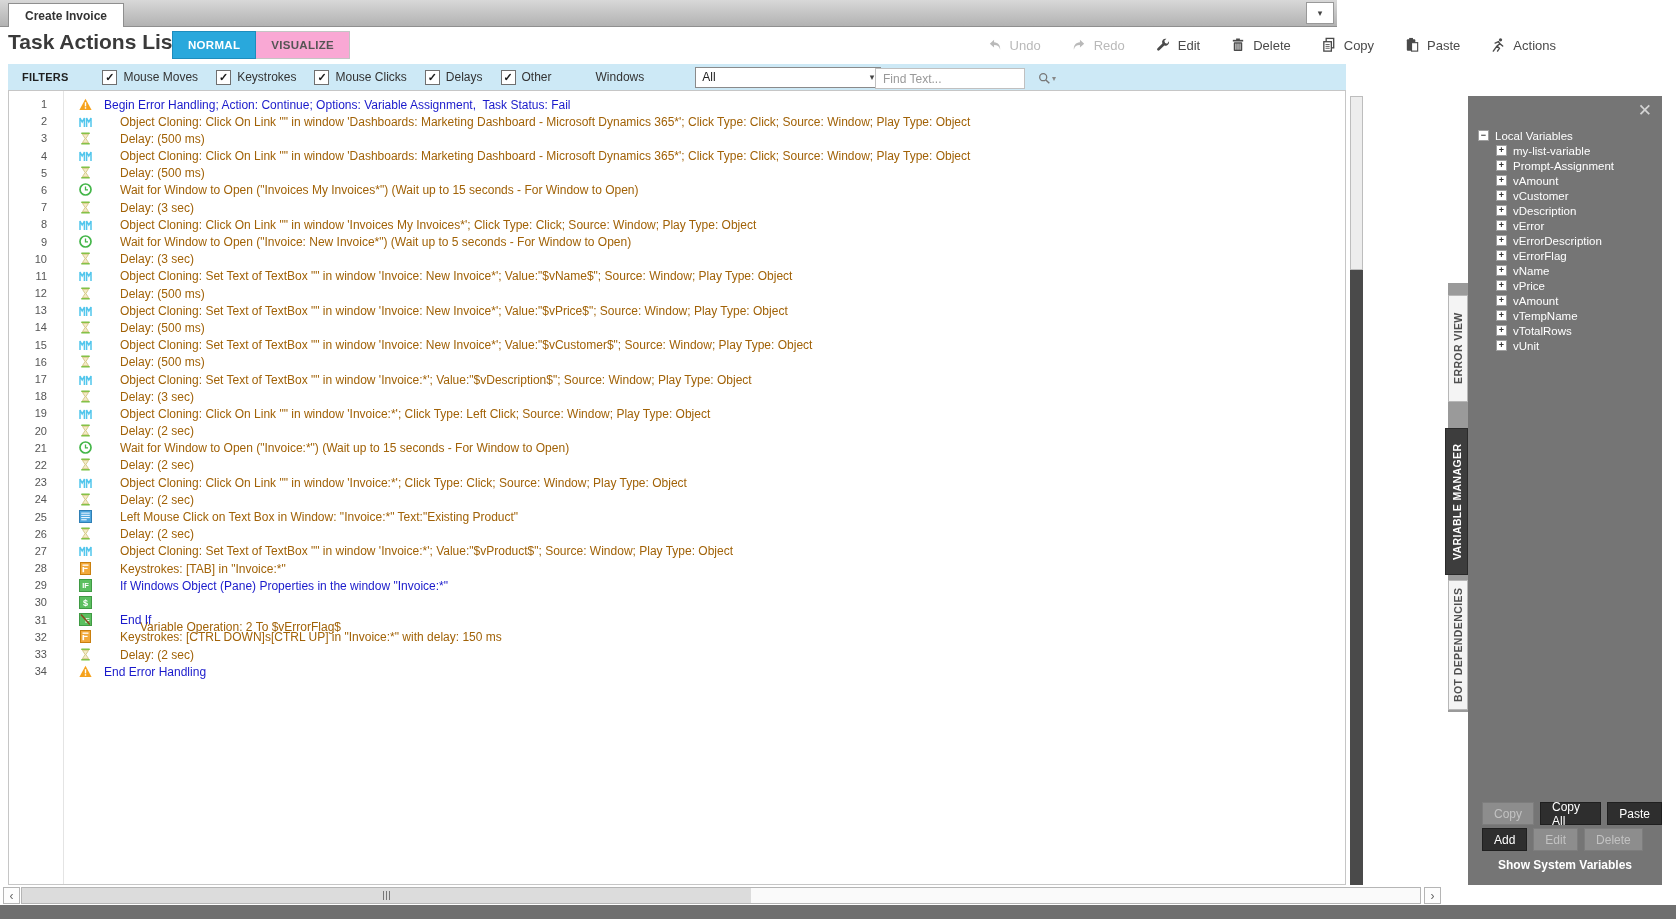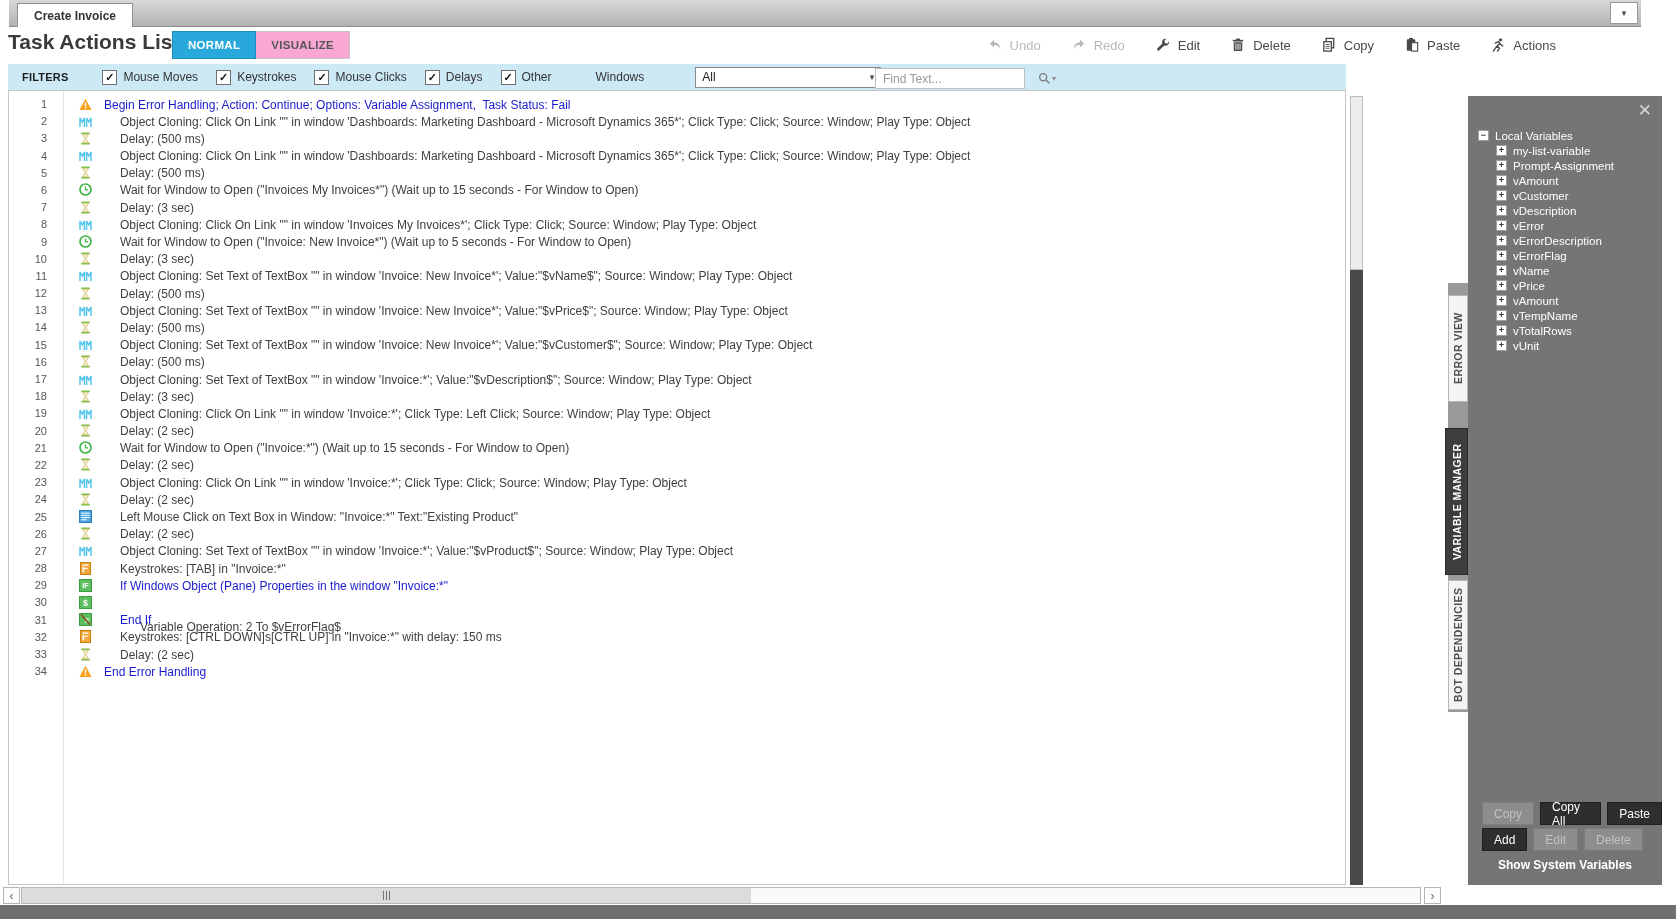--- a/index.html
+++ b/index.html
@@ -1,21 +1,21 @@
 <!DOCTYPE html>
 <html><head>
 <meta charset="utf-8">
 <style>
   html,body{margin:0;padding:0;background:#e8e8e8;}
   .stage{position:relative;width:1676px;height:919px;background:#fff;overflow:hidden;
          font-family:"Liberation Sans",sans-serif;-webkit-font-smoothing:antialiased;}
 
   
-  .tabbar{position:absolute;left:0;top:0;width:1632px;height:26px;
-          background:linear-gradient(#d8d8d8,#b2b2b2);border-bottom:1px solid #8f8f8f;margin-left:9px;}
+  .tabbar{position:absolute;left:0;top:0;width:1337px;height:26px;
+          background:linear-gradient(#d8d8d8,#b2b2b2);border-bottom:1px solid #8f8f8f;}
   .doc-tab{position:absolute;left:8px;top:3px;height:23px;background:#fff;
            border:1px solid #8f8f8f;border-bottom:none;padding:0 16px;display:flex;align-items:center;
            font-size:12px;font-weight:bold;color:#333;}
   .tab-overflow{position:absolute;right:3px;top:2px;width:26px;height:20px;background:#fff;
            border:1px solid #999;display:flex;align-items:center;justify-content:center;
            font-size:9px;color:#444;cursor:default;}
 
   
   .header{position:absolute;left:0;top:27px;width:1676px;height:37px;background:#fff;}
   .page-title{position:absolute;left:8px;top:3px;font-size:21px;font-weight:bold;color:#3a3a3a;}
@@ -51,21 +51,21 @@
 
   
   .list{position:absolute;left:8px;top:90px;width:1338px;height:795px;background:#fff;
         border:1px solid #c6c6c6;box-sizing:border-box;overflow:hidden;}
   .colsep{position:absolute;left:54px;top:0;bottom:0;width:1px;background:#e4e4e4;}
   .rows{position:absolute;left:0;top:5px;right:0;}
   .arow{position:relative;height:17.2px;}
   .num{position:absolute;left:0;top:2px;width:38px;text-align:right;font-size:11px;color:#555;}
   .ricon{position:absolute;left:70px;top:1.5px;width:13px;height:13px;}
   .ricon svg{width:13px;height:13px;display:block;}
-  .atxt{position:absolute;top:1.5px;font-size:12px;color:#404040;white-space:pre;}
+  .atxt{position:absolute;top:1.5px;font-size:12px;color:#a16207;white-space:pre;}
   .atxt.blue{color:#1a1acb;}
 
   
   .vscroll{position:absolute;left:1350px;top:96px;width:13px;height:789px;background:#4a4a4a;}
   .vthumb{position:absolute;left:0;top:0;width:100%;height:174px;background:#ededed;
           border:1px solid #bdbdbd;box-sizing:border-box;}
 
   
   .hs-btn{position:absolute;top:887px;width:17px;height:17px;background:#fdfdfd;border:1px solid #b5b5b5;
           box-sizing:border-box;display:flex;align-items:center;justify-content:center;

